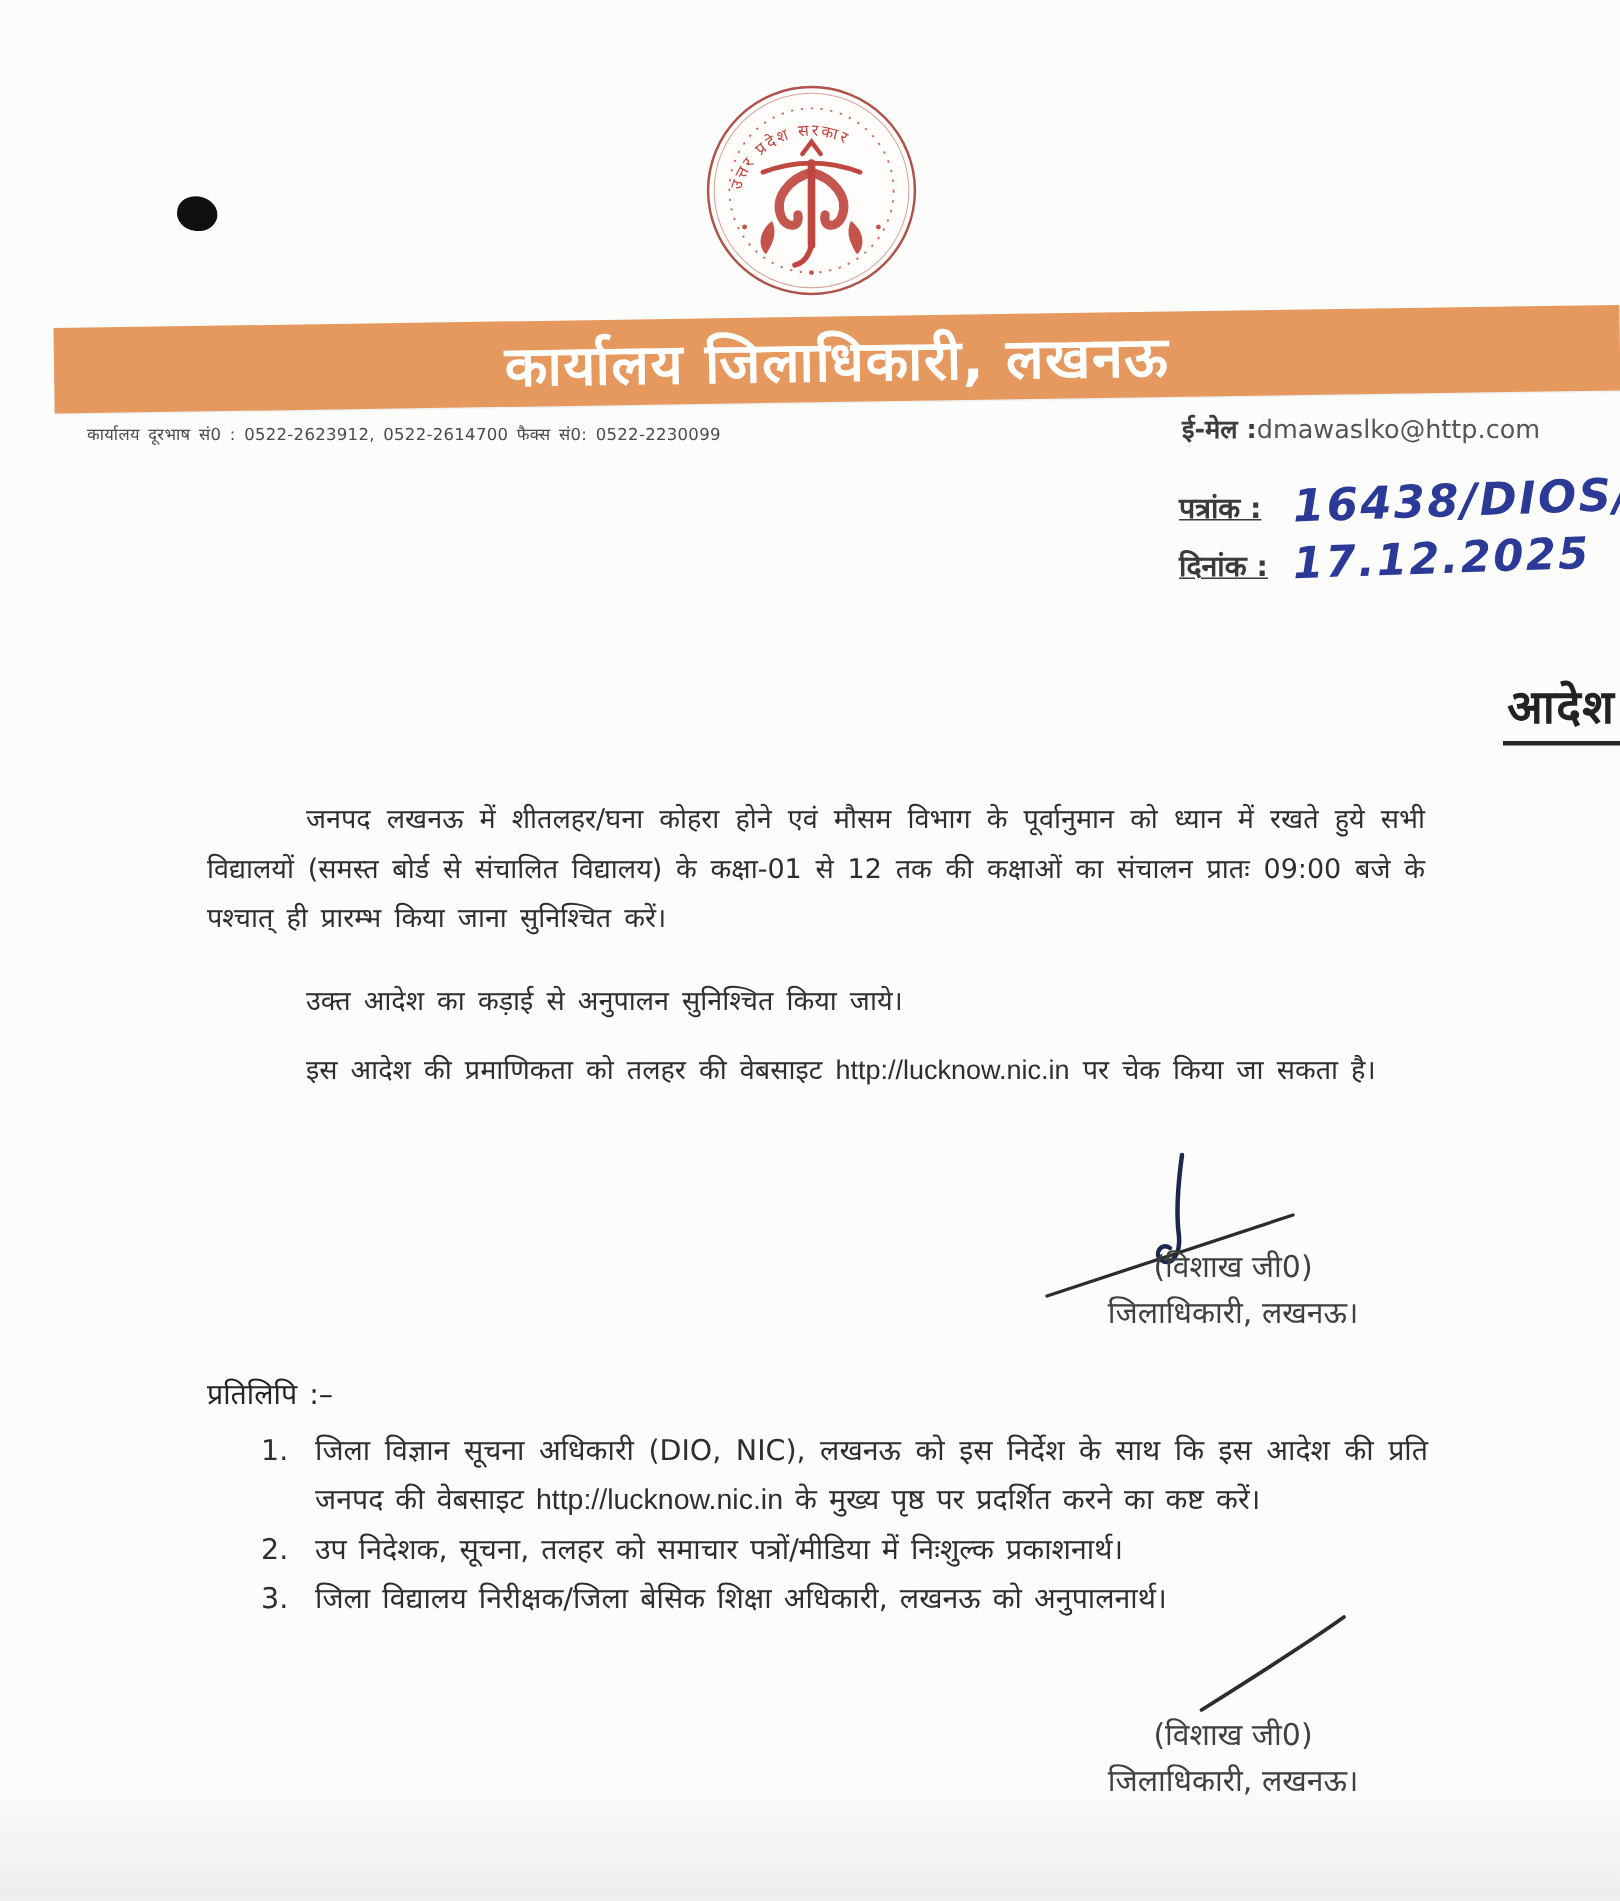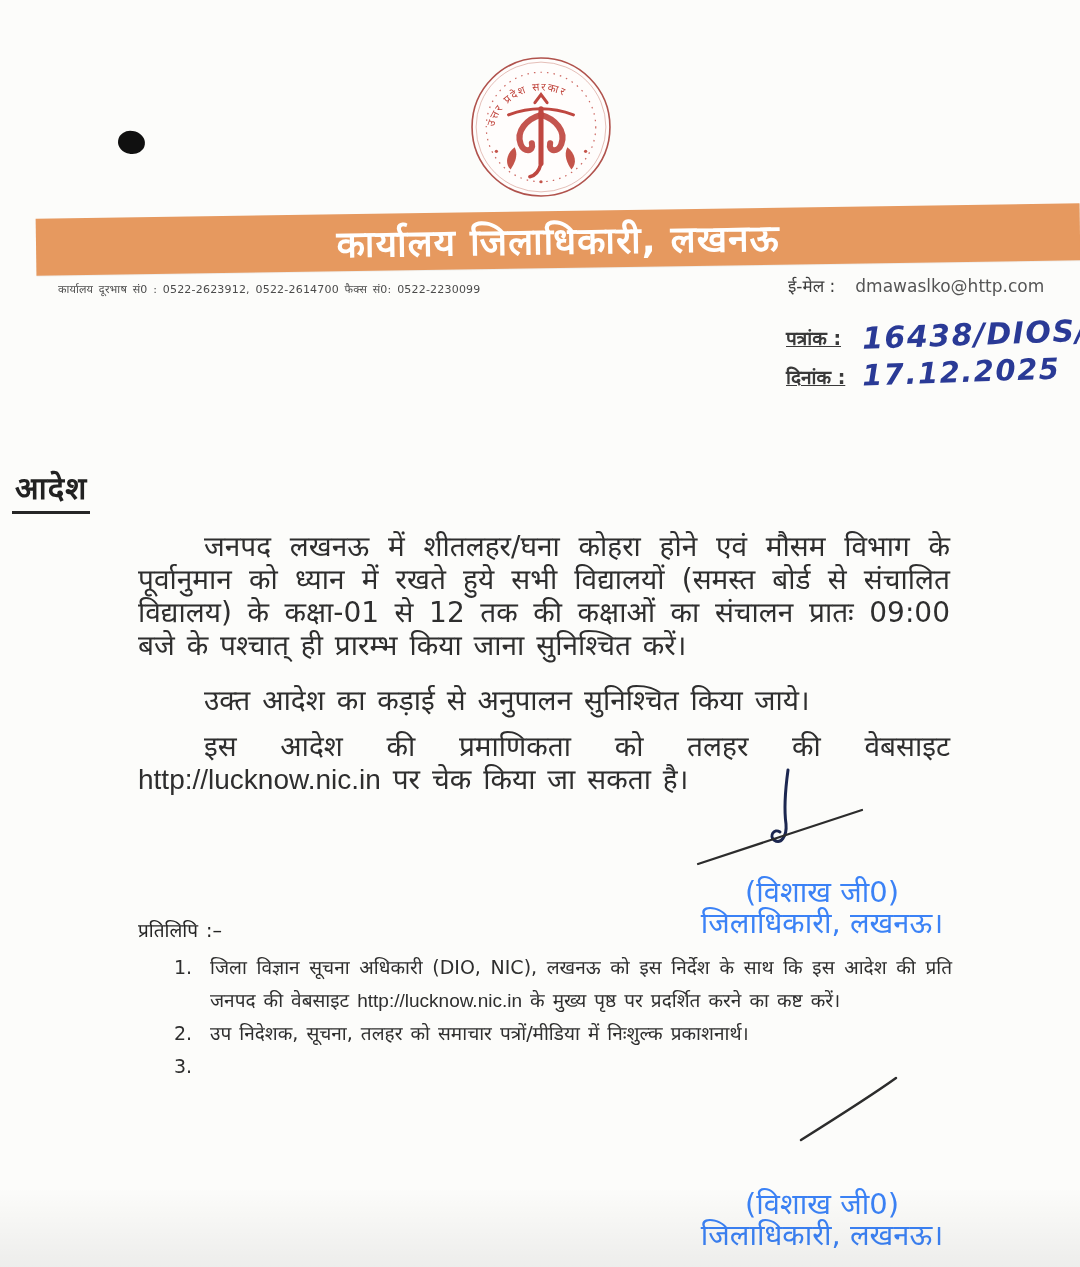--- a/index.html
+++ b/index.html
@@ -14,40 +14,40 @@
   .emblem{position:absolute;left:468px;top:54px;width:146px;height:146px;}
 
   .banner{position:absolute;left:36px;right:0;top:211px;height:57px;background:#e6995f;
         transform:rotate(-0.85deg);display:flex;align-items:center;justify-content:center;
         box-shadow:0 1px 0 rgba(0,0,0,0.05);}
   .banner-text{color:#fff;font-size:37px;font-weight:700;letter-spacing:1px;}
 
   .contact{position:absolute;left:58px;top:281px;font-size:11px;color:#4b4b4b;
         letter-spacing:0.2px;word-spacing:2px;}
   .email{position:absolute;left:788px;top:274px;font-size:17px;color:#555;}
-  .email .lbl{color:#3d3d3d;font-weight:400;margin-right:20px;}
+  .email .lbl{color:#3d3d3d;font-weight:700;margin-right:0;}
 
   .refs{position:absolute;left:786px;top:316px;}
   .ref-row{display:flex;align-items:flex-start;margin-bottom:4px;}
   .ref-label{font-size:19px;color:#3a3a3a;font-weight:600;padding-top:9px;min-width:76px;text-decoration:underline;}
   .hand{font-style:italic;font-weight:700;color:#2a3a96;font-size:30px;
         transform:rotate(-2deg);letter-spacing:1.5px;white-space:nowrap;}
   .hand.date{font-size:29px;}
 
-  .order-title{position:absolute;top:466px;left:0;right:0;text-align:left;margin-left:12px;}
+  .order-title{position:absolute;top:449px;left:0;right:0;text-align:right;margin-left:12px;}
   .order-title span{display:inline-block;font-size:31px;font-weight:700;color:#222;
         border-bottom:3px solid #262626;padding:0 3px 3px;letter-spacing:1px;}
 
-  .content{position:absolute;left:138px;top:530px;width:812px;font-size:28px;
+  .content{position:absolute;left:138px;top:530px;width:812px;font-size:18px;
         line-height:33px;text-align:justify;word-spacing:3px;}
   .para{text-indent:66px;margin:0 0 22px;}
   .para.p2{margin-bottom:13px;}
   .url{font-weight:400;font-family:"Liberation Sans",sans-serif;letter-spacing:0;}
 
-  .sign{position:absolute;width:340px;text-align:center;font-size:29px;line-height:31px;color:#3b82f6;margin-top:48px;}
+  .sign{position:absolute;width:340px;text-align:center;font-size:20px;line-height:31px;color:#404040;}
   .sign1{left:652px;top:829px;}
   .sign2{left:652px;top:1141px;}
   .stroke-svg{position:absolute;pointer-events:none;}
   .sig1-svg{left:640px;top:752px;}
   .sig2-svg{left:756px;top:1068px;}
 
   .cc{position:absolute;left:138px;top:914px;width:814px;font-size:19px;line-height:33px;word-spacing:2px;}
   .cc-heading{margin-bottom:4px;color:#242424;}
   .cc-item{position:relative;padding-left:72px;text-align:justify;}
   .cc-no{position:absolute;left:36px;}
@@ -138,20 +138,21 @@
       <span>जिला विज्ञान सूचना अधिकारी (DIO, NIC), लखनऊ को इस निर्देश के साथ कि इस आदेश की प्रति जनपद की वेबसाइट</span>
       <span class="url">http://lucknow.nic.in</span>
       <span>के मुख्य पृष्ठ पर प्रदर्शित करने का कष्ट करें।</span>
     </div>
     <div class="cc-item">
       <span class="cc-no">2.</span>
       <span>उप निदेशक, सूचना, तलहर को समाचार पत्रों/मीडिया में निःशुल्क प्रकाशनार्थ।</span>
     </div>
     <div class="cc-item">
       <span class="cc-no">3.</span>
+      <span>जिला विद्यालय निरीक्षक/जिला बेसिक शिक्षा अधिकारी, लखनऊ को अनुपालनार्थ।</span>
     </div>
   </div>
 
   <svg class="stroke-svg sig2-svg" width="170" height="85" viewBox="0 0 170 85">
     <path d="M45 72 C80 50 115 28 140 10" stroke="#2c2c2c" stroke-width="2.5" fill="none" stroke-linecap="round"></path>
   </svg>
 
   <div class="sign sign2">
     <div>(विशाख जी0)</div>
     <div>जिलाधिकारी, लखनऊ।</div>

